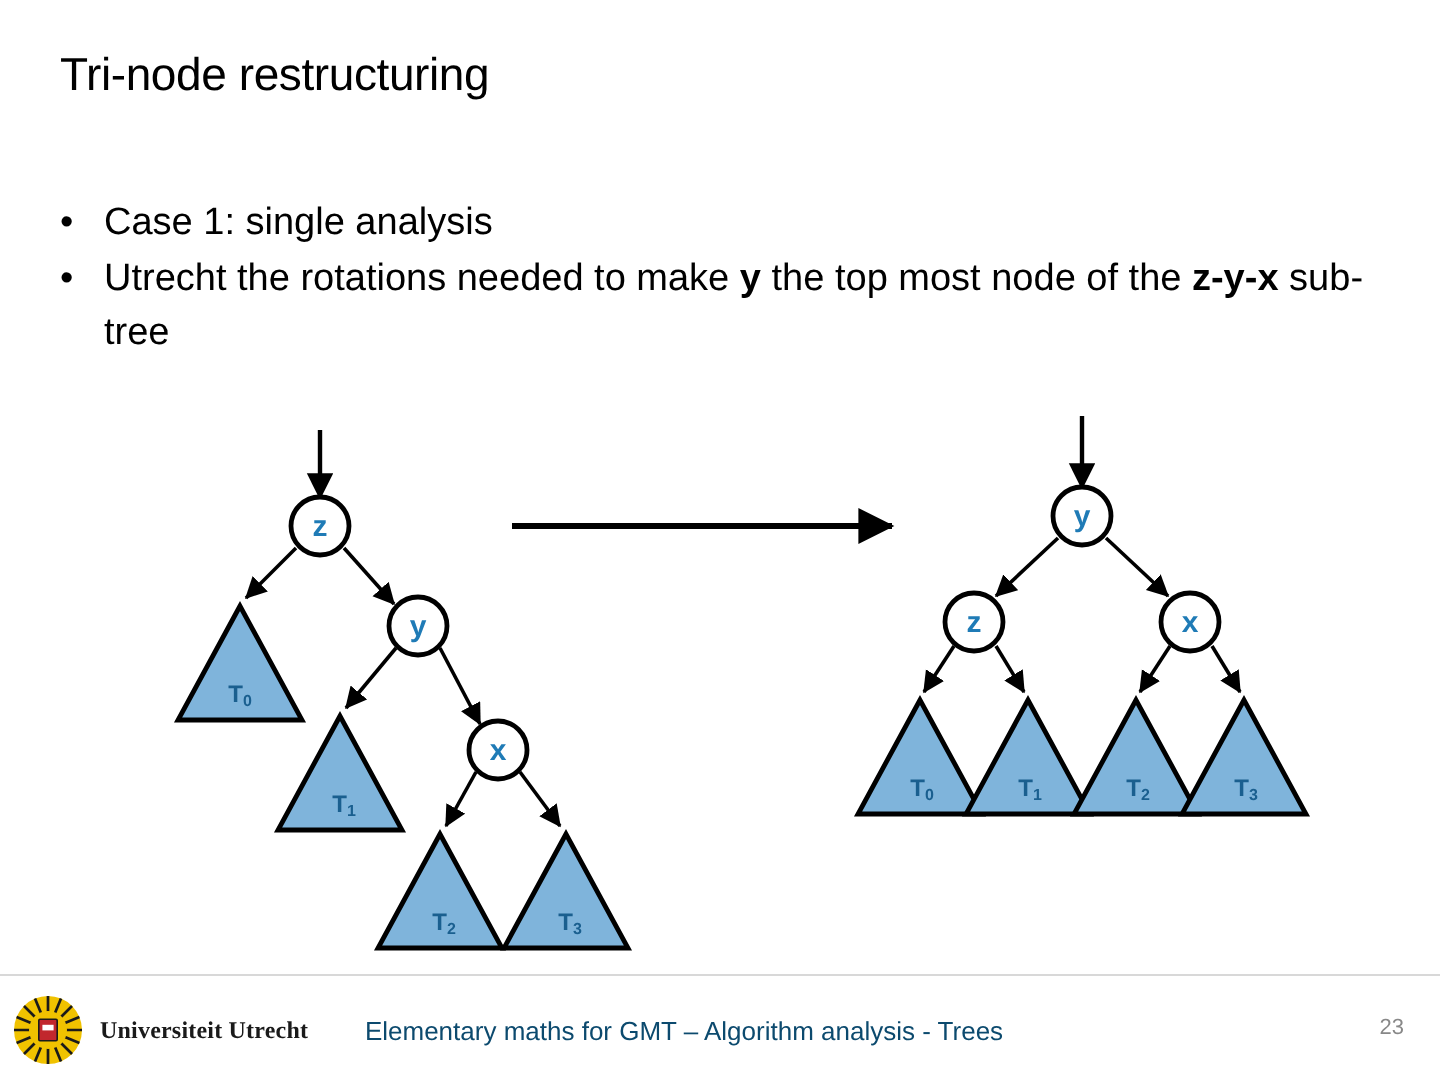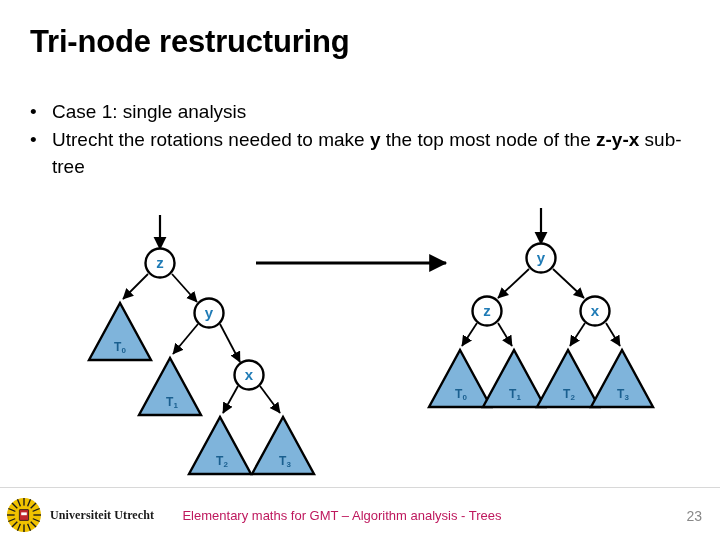--- a/index.html
+++ b/index.html
@@ -14,22 +14,22 @@
     overflow: hidden;
     font-family: "Liberation Sans", sans-serif;
     color: #000000;
   }
 
   
   .slide-title {
     position: absolute;
     left: 30px;
     top: 24px;
-    font-size: 31px;
-    font-weight: 700;
+    font-size: 23px;
+    font-weight: 400;
     letter-spacing: -0.2px;
     color: #000000;
     white-space: nowrap;
   }
 
   
   .bullet-list {
     position: absolute;
     left: 30px;
     top: 98px;
@@ -99,27 +99,27 @@
     letter-spacing: 0.1px;
     white-space: nowrap;
   }
   .footer-center {
     position: absolute;
     left: 0;
     top: 508px;
     width: 684px;
     text-align: center;
     font-size: 13px;
-    color: #be185d;
+    color: #0c4a6e;
   }
   .footer-page {
     position: absolute;
     right: 18px;
     top: 508px;
-    font-size: 14px;
+    font-size: 11px;
     color: #888888;
   }
 </style>
 </head>
 <body>
 
 <div class="slide-title">Tri-node restructuring</div>
 
 <div class="bullet-list">
 

